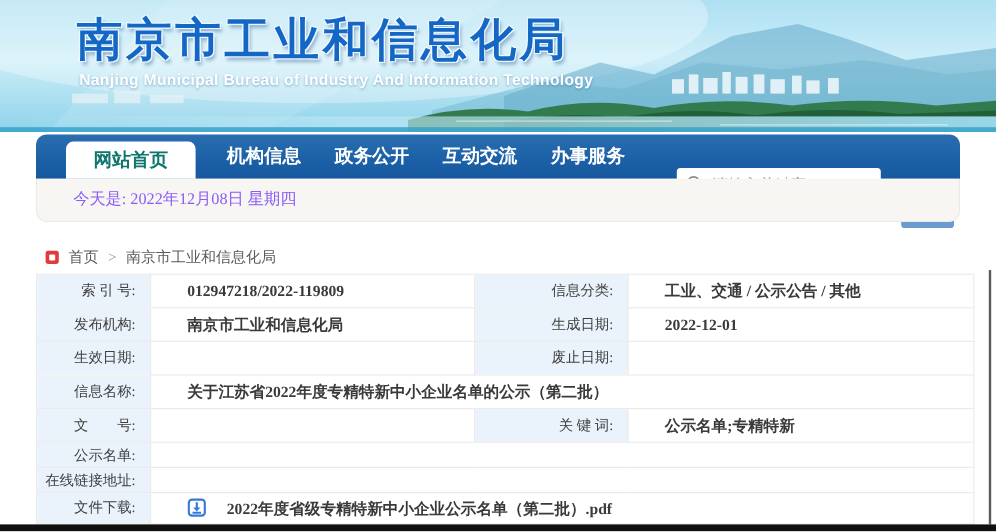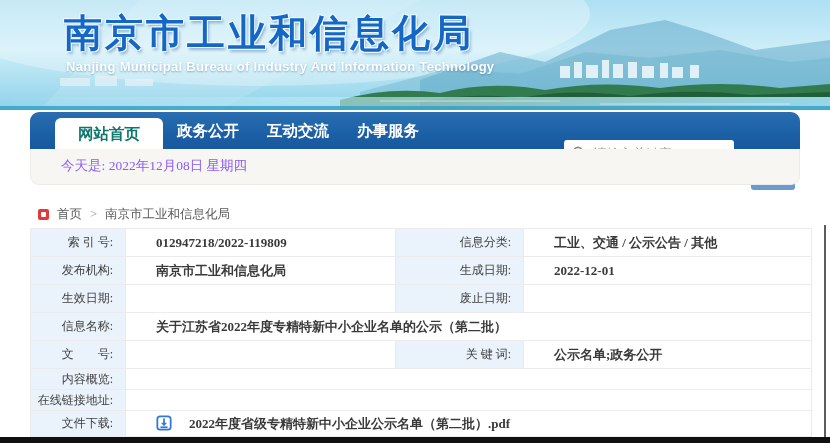--- a/index.html
+++ b/index.html
@@ -155,20 +155,21 @@
         <line x1="600" y1="104" x2="790" y2="104"></line>
       </g>
       <rect x="0" y="106" width="830" height="4" fill="#2f9fc8" opacity="0.8"></rect>
     </svg>
     <h1 class="banner-title">南京市工业和信息化局</h1>
     <div class="banner-subtitle">Nanjing Municipal Bureau of Industry And Information Technology</div>
   </header>
 
   <nav class="navbar">
     <div class="nav-tab active">网站首页</div>
+    <div class="nav-tab first-inactive">机构信息</div>
     <div class="nav-tab">政务公开</div>
     <div class="nav-tab">互动交流</div>
     <div class="nav-tab">办事服务</div>
     <div class="search">
       <span class="search-input-wrap">
         <svg class="search-icon" viewBox="0 0 17 17" aria-hidden="true">
           <circle cx="7" cy="7" r="4.6" fill="none" stroke="#8a8a8a" stroke-width="1.6"></circle>
           <line x1="10.5" y1="10.5" x2="14.5" y2="14.5" stroke="#8a8a8a" stroke-width="1.8" stroke-linecap="round"></line>
         </svg>
         <input class="search-input" type="text" placeholder="请输入关键字" style="">
@@ -215,24 +216,24 @@
       <td class="val"></td>
     </tr>
     <tr class="rh-28">
       <td class="lbl">信息名称:</td>
       <td class="val" colspan="3">关于江苏省2022年度专精特新中小企业名单的公示（第二批）</td>
     </tr>
     <tr class="rh-28">
       <td class="lbl">文　　号:</td>
       <td class="val"></td>
       <td class="lbl">关 键 词:</td>
-      <td class="val">公示名单;政务公开</td>
+      <td class="val">公示名单;专精特新</td>
     </tr>
     <tr class="rh-21">
-      <td class="lbl">内容概览:</td>
+      <td class="lbl">公示名单:</td>
       <td class="val" colspan="3"></td>
     </tr>
     <tr class="rh-21">
       <td class="lbl">在线链接地址:</td>
       <td class="val" colspan="3"></td>
     </tr>
     <tr class="rh-26">
       <td class="lbl">文件下载:</td>
       <td class="val" colspan="3">
         <svg class="dl-icon" viewBox="0 0 18 18" aria-hidden="true">

